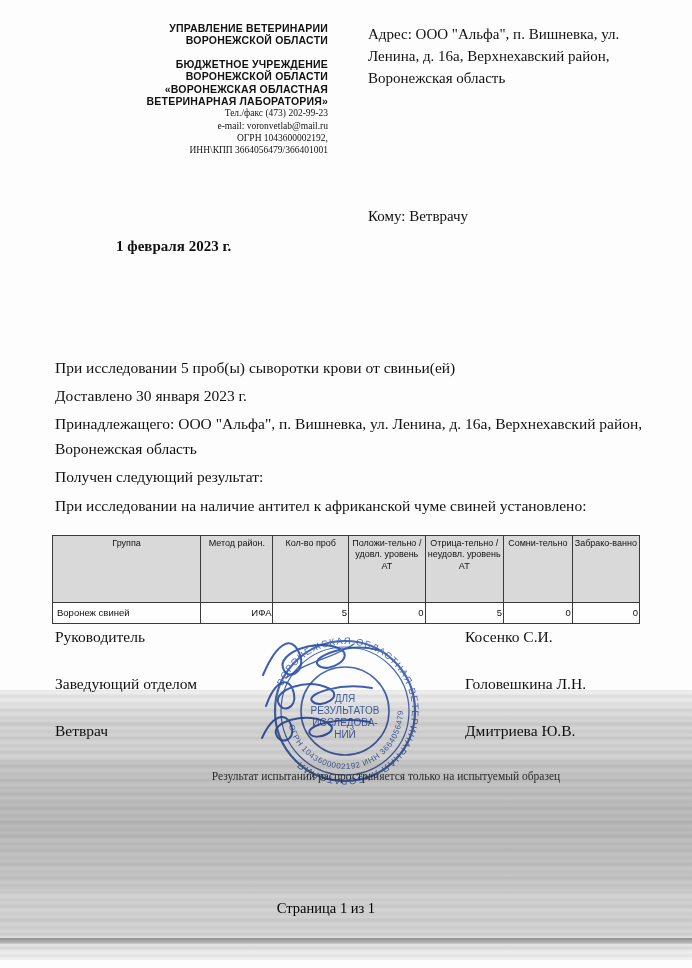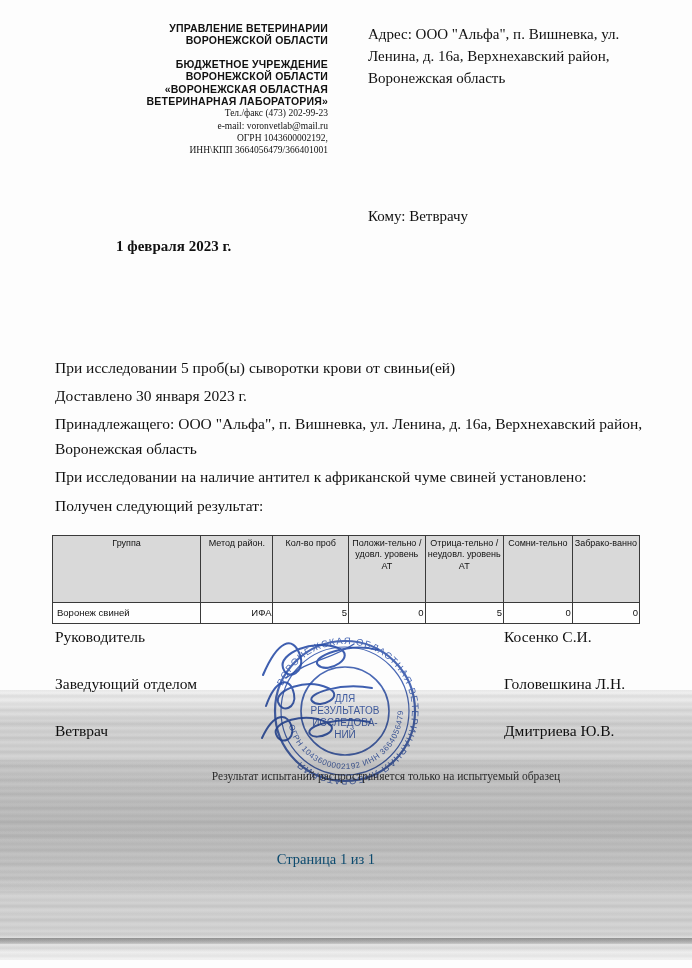--- a/index.html
+++ b/index.html
@@ -144,44 +144,44 @@
   .col5 { width: 78px; }
   .col6 { width: 68px; }
   .col7 { width: 66px; }
 
   
   .sig {
     position: absolute;
     font-size: 15.5px;
   }
   .sig .role { position: absolute; left: 0; white-space: nowrap; }
-  .sig .name { position: absolute; left: 410px; white-space: nowrap; margin-left: 39px; }
+  .sig .name { position: absolute; left: 410px; white-space: nowrap; }
   .sig-1 { left: 55px; top: 628px; width: 590px; }
   .sig-2 { left: 55px; top: 675px; width: 590px; }
   .sig-3 { left: 55px; top: 722px; width: 590px; }
 
   .footnote {
     position: absolute;
     left: 0;
     top: 770px;
     width: 692px;
     text-align: center;
     font-size: 11.5px;
     color: #2a2a2a;
     padding-left: 40px;
   }
 
   .page-num {
     position: absolute;
     left: 0;
-    top: 851px;
+    top: 900px;
     width: 652px;
     text-align: center;
     font-size: 14.5px;
-    color: #0c4a6e;
+    color: #000000;
   }
 
   
   .smudge {
     position: absolute;
     left: 0;
     top: 690px;
     width: 692px;
     height: 270px;
     pointer-events: none;
@@ -262,22 +262,22 @@
     <div class="addr-block">Адрес: ООО "Альфа", п. Вишневка, ул. Ленина, д. 16а, Верхнехавский район, Воронежская область</div>
     <div class="recipient">Кому: Ветврачу</div>
     <div class="date-line">1 февраля 2023 г.</div>
   </div>
 
 
   <div class="body-text">
     <p>При исследовании 5 проб(ы) сыворотки крови от свиньи(ей)</p>
     <p>Доставлено 30 января 2023 г.</p>
     <p>Принадлежащего: ООО "Альфа", п. Вишневка, ул. Ленина, д. 16а, Верхнехавский район, Воронежская область</p>
+    <p>Получен следующий результат:</p>
     <p>При исследовании на наличие антител к африканской чуме свиней установлено:</p>
-    <p>Получен следующий результат:</p>
   </div>
 
   <div class="tbl-wrap">
     <table class="results">
       <thead>
         <tr>
           <th class="col1">Группа</th>
           <th class="col2">Метод район.</th>
           <th class="col3">Кол-во проб</th>
           <th class="col4">Положи-тельно / удовл. уровень АТ</th>

